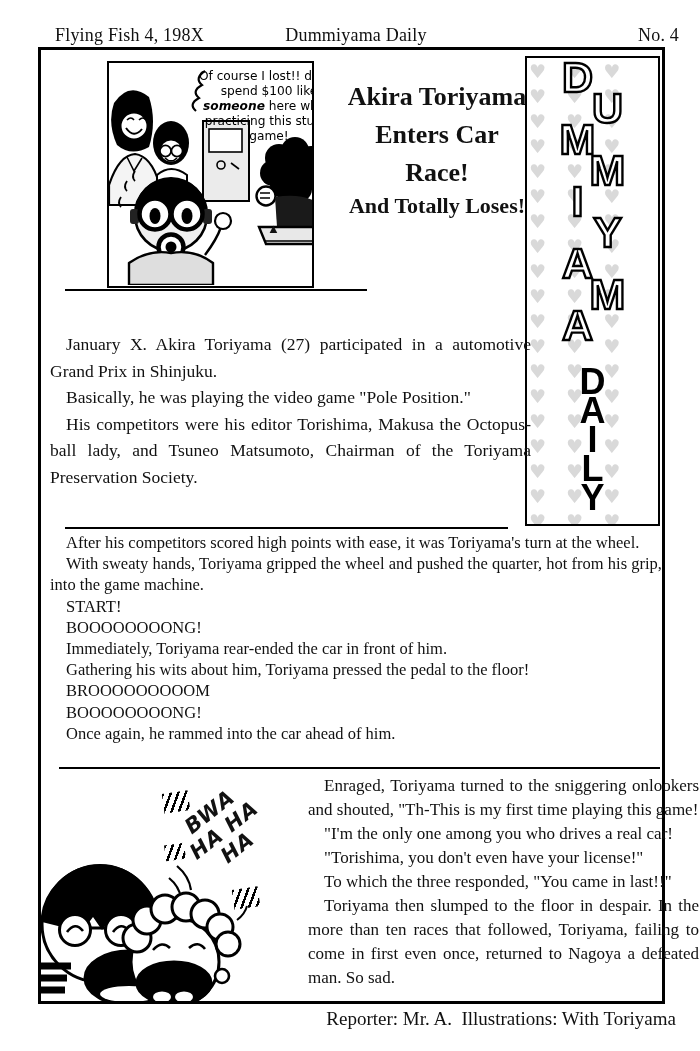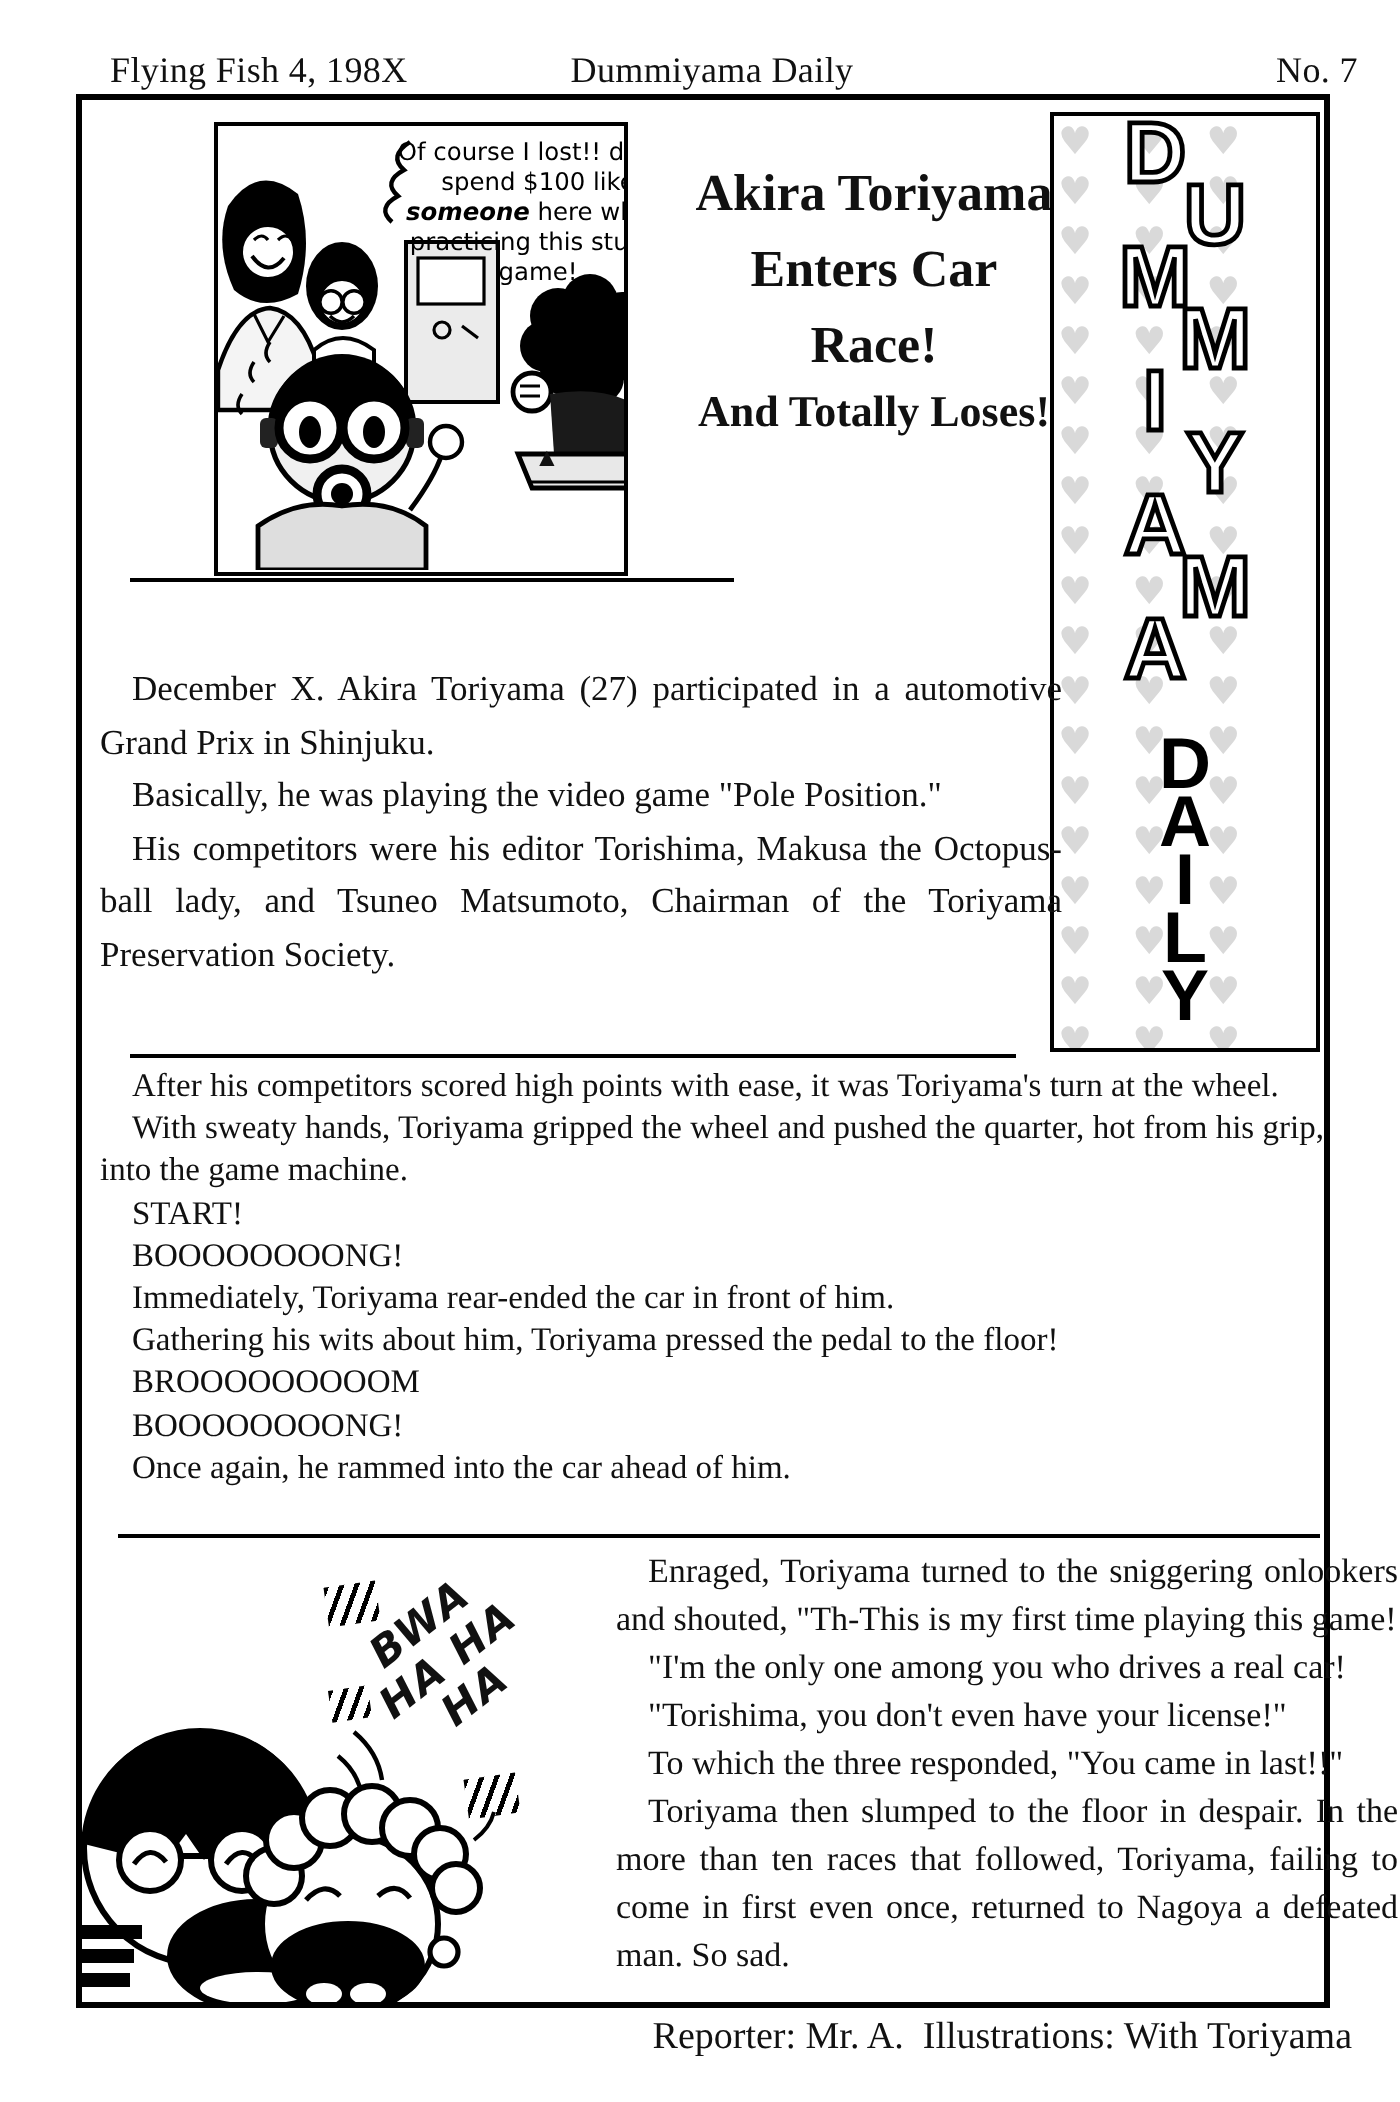--- a/index.html
+++ b/index.html
@@ -83,21 +83,21 @@
   
   .footer{position:absolute;right:36px;top:1008px;font-size:19px;white-space:pre;}
 </style>
 </head>
 <body>
 
 <div class="page">
 
   <div class="hdr hdr-left">Flying Fish 4, 198X</div>
   <div class="hdr hdr-center">Dummiyama Daily</div>
-  <div class="hdr hdr-right">No. 7</div>
+  <div class="hdr hdr-right">No. 4</div>
 
   <div class="main-box">
 
     <div class="panel1">
       <svg width="236" height="222" viewBox="0 0 236 222">
 
         <path d="M96,8 q-11,7 -3,14 q-11,6 -3,13 q-11,6 -3,13" fill="none" stroke="#000" stroke-width="2.2"></path>
 
         <g>
           <path d="M5,40 Q20,18 40,34 Q48,58 40,84 Q22,94 8,82 Q-2,60 5,40 Z" fill="#000"></path>
@@ -190,21 +190,21 @@
             <span>Y</span>
           </div>
       </div>
     </div>
 
     <div class="divider div1"></div>
     <div class="divider div2"></div>
     <div class="divider div3"></div>
 
     <div class="intro">
-      <p>December X. Akira Toriyama (27) participated in a automotive Grand Prix in Shinjuku.</p>
+      <p>January X. Akira Toriyama (27) participated in a automotive Grand Prix in Shinjuku.</p>
       <p>Basically, he was playing the video game "Pole Position."</p>
       <p>His competitors were his editor Torishima, Makusa the Octopus-ball lady, and Tsuneo Matsumoto, Chairman of the Toriyama Preservation Society.</p>
     </div>
 
     <div class="race">
       <p>After his competitors scored high points with ease, it was Toriyama's turn at the wheel.</p>
       <p>With sweaty hands, Toriyama gripped the wheel and pushed the quarter, hot from his grip, into the game machine.</p>
       <p>START!</p>
       <p>BOOOOOOOONG!</p>
       <p>Immediately, Toriyama rear-ended the car in front of him.</p>

